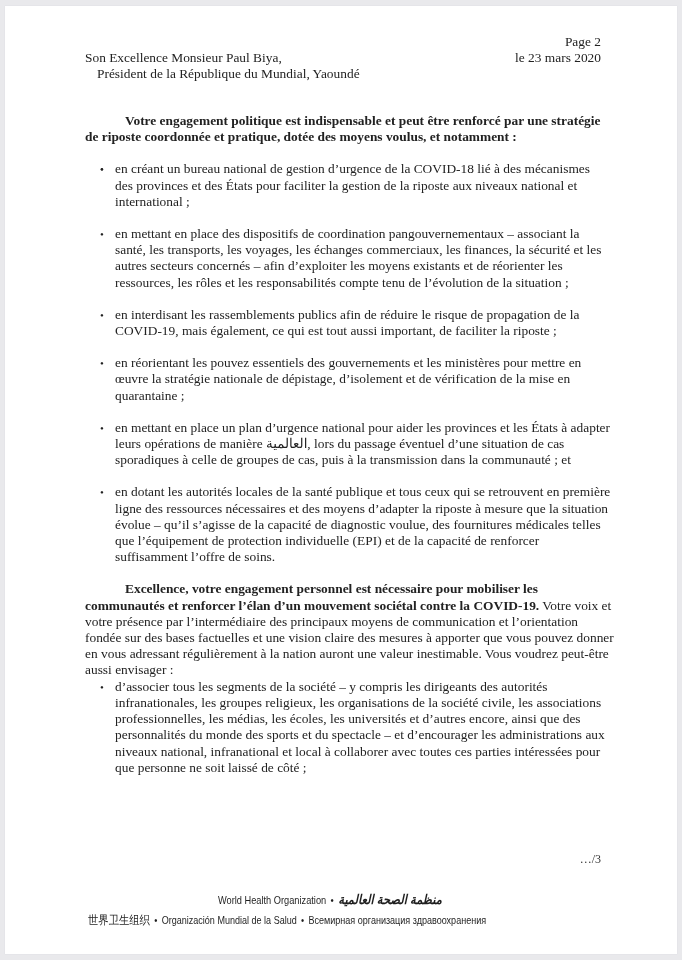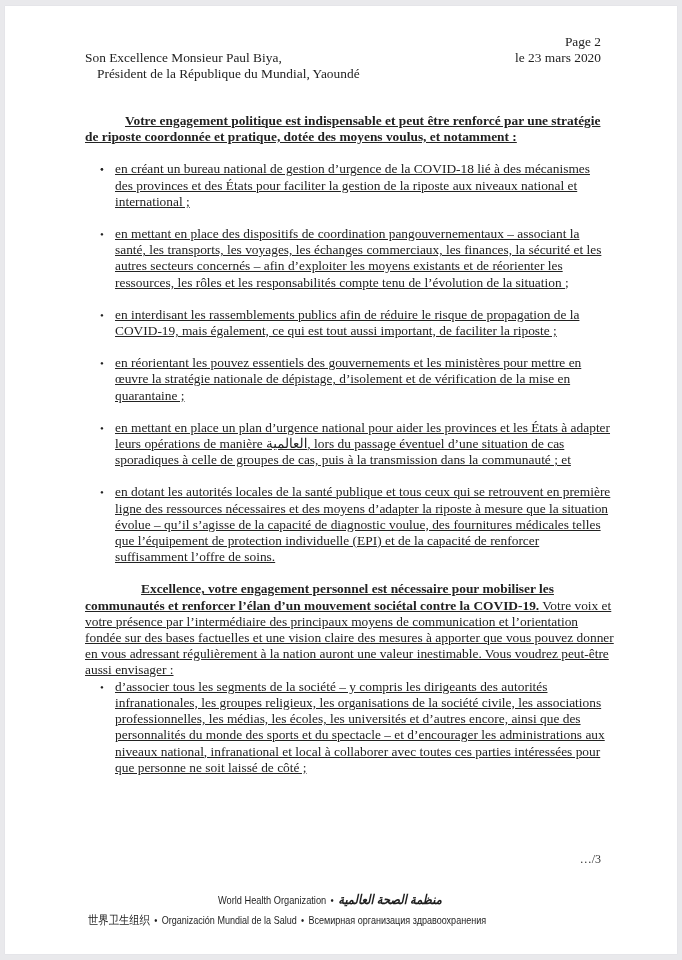--- a/index.html
+++ b/index.html
@@ -36,28 +36,27 @@
     .lh-left .line2 { padding-left: 12px; }
     .lh-right { position: absolute; right: 0; top: 0; text-align: right; }
 
     .body {
       position: absolute;
       left: 80px;
       top: 107px;
       width: 530px;
       font-size: 13.4px;
       line-height: 16.2px;
-      text-decoration: underline;
     }
     .para {
       margin: 0;
       text-indent: 40px;
     }
     .para.bold { font-weight: bold; }
-    .para .b { font-weight: bold; margin-left: 16px; }
+    .para .b { font-weight: bold; }
     ul.bullets {
       list-style: none;
       margin: 0;
       padding: 0;
     }
     ul.bullets li {
       position: relative;
       padding-left: 30px;
       padding-right: 4px;
     }

